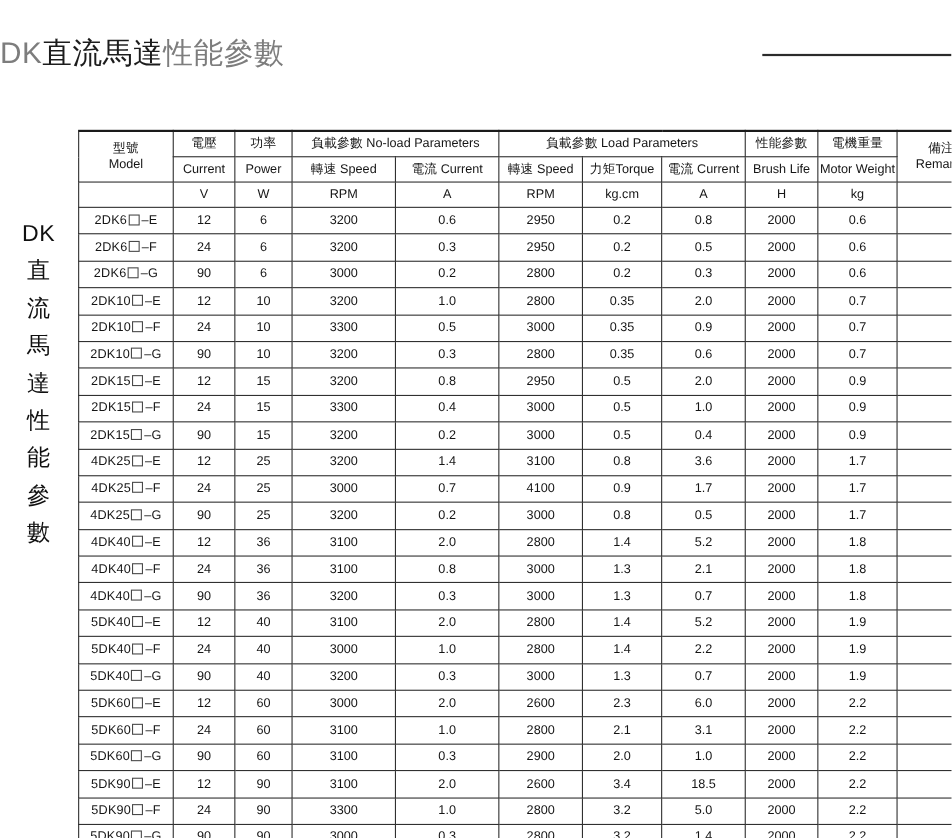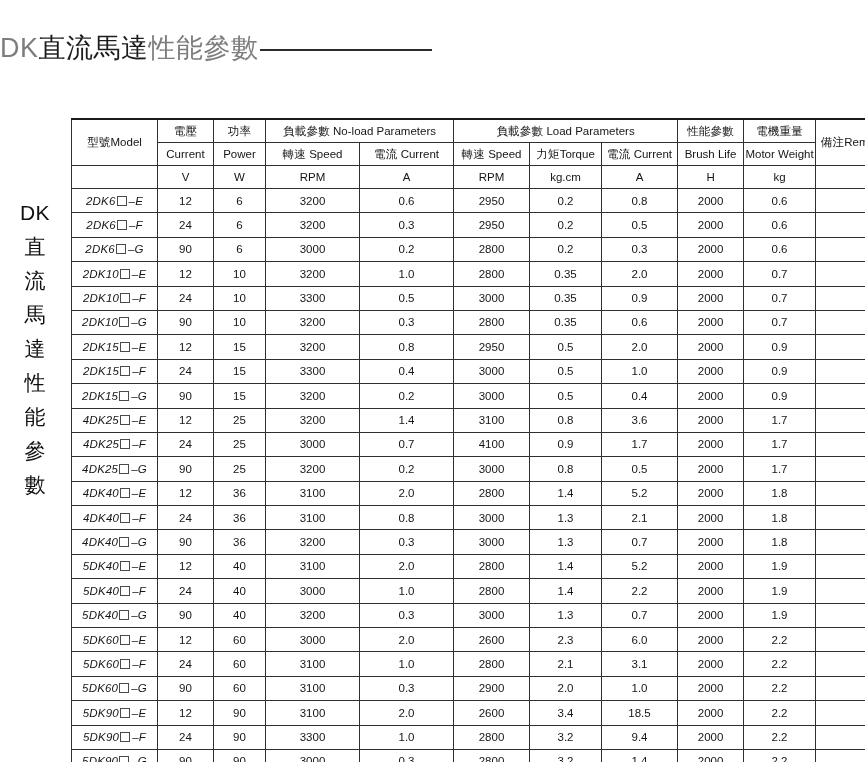--- a/index.html
+++ b/index.html
@@ -18,21 +18,21 @@
 
   
   .title-bar {
     position: absolute;
     left: 0;
     top: 28px;
     width: 865px;
     height: 40px;
     display: flex;
     align-items: center;
-    justify-content: flex-start;
+    justify-content: space-between;
   }
   .title-text {
     font-size: 27px;
     letter-spacing: 0.5px;
     color: #7d7d7d;
     white-space: nowrap;
     line-height: 1;
   }
   .title-text .dark {
     color: #1c1c1c;
@@ -106,33 +106,32 @@
 
   .cn { letter-spacing: 0.2px; }
   .grp-label { white-space: nowrap; }
   .unit-row td, .unit-row th { height: 21px; }
 
   .model-cell {
     text-align: center;
     white-space: nowrap;
     font-size: 11.5px;
     letter-spacing: 0.2px;
-    font-style: italic;
   }
   .box-glyph {
     display: inline-block;
     width: 8px;
     height: 8px;
     border: 1px solid #4a4a4a;
     margin: 0 2px 0 1px;
     vertical-align: -1px;
   }
   .two-line {
     display: flex;
-    flex-direction: row;
+    flex-direction: column;
     justify-content: center;
     line-height: 1.3;
   }
   .remarks-cell { font-size: 11.5px; }
 </style>
 </head>
 <body>
 
 <div class="title-bar">
   <div class="title-text"><span>DK</span><span class="dark">直流馬達</span><span>性能參數</span></div>
@@ -506,21 +505,21 @@
           <td></td>
         </tr>
         <tr>
           <td class="model-cell"><span>5DK90</span><span class="box-glyph"></span><span>–F</span></td>
           <td>24</td>
           <td>90</td>
           <td>3300</td>
           <td>1.0</td>
           <td>2800</td>
           <td>3.2</td>
-          <td>9.4</td>
+          <td>5.0</td>
           <td>2000</td>
           <td>2.2</td>
           <td></td>
         </tr>
         <tr>
           <td class="model-cell"><span>5DK90</span><span class="box-glyph"></span><span>–G</span></td>
           <td>90</td>
           <td>90</td>
           <td>3000</td>
           <td>0.3</td>

